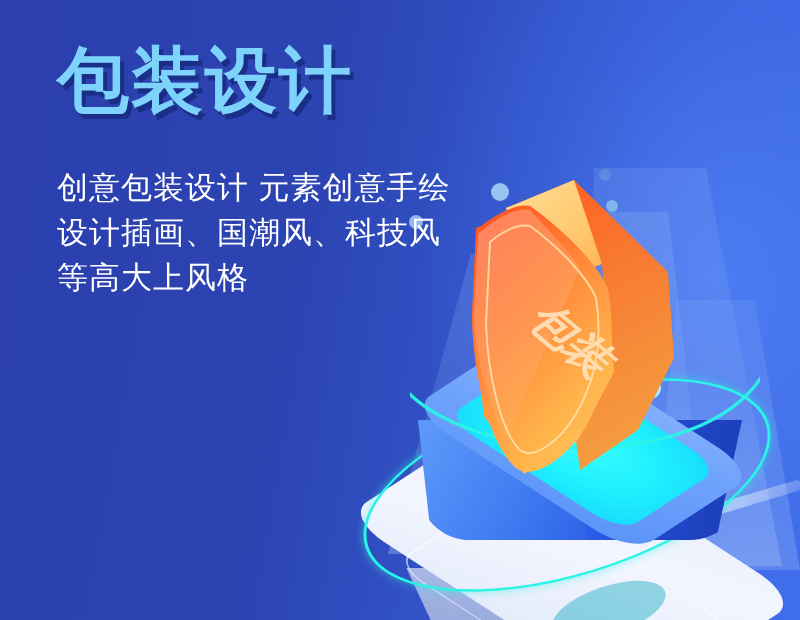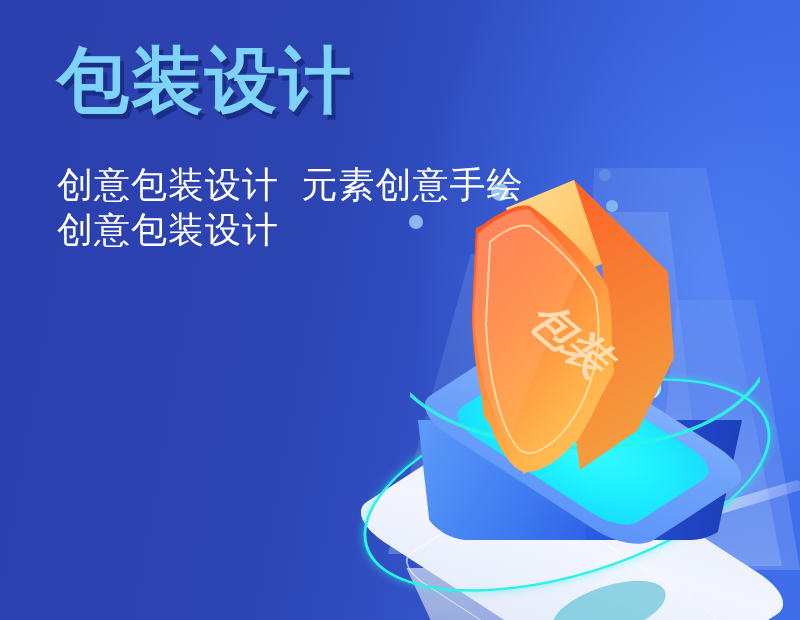--- a/index.html
+++ b/index.html
@@ -256,27 +256,26 @@
     line-height: 1.12;
     color: #7dd3fc;
     letter-spacing: 2px;
     margin: 0;
     text-shadow: 4px 5px 0 rgba(24,42,128,0.85);
   }
   .subtitle {
     margin-top: 44px;
   }
   .sub-line {
-    font-size: 36px;
+    font-size: 31px;
     line-height: 45px;
     color: #ffffff;
     font-weight: 400;
     letter-spacing: 1px;
     white-space: nowrap;
-    font-family: Liberation Mono, monospace;
   }
 </style>
 </head>
 <body>
 
 <div id="banner">
 
   <div class="bg-base"></div>
   <div class="bg-right-glow"></div>
 
@@ -368,17 +367,18 @@
 
       <div class="shield-label">包装</div>
     </div>
 
   </div>
 
   <div id="text-block">
     <h1 class="headline">包装设计</h1>
     <div class="subtitle">
       <div class="sub-line">创意包装设计 元素创意手绘</div>
-      <div class="sub-line">创意包装设计</div>
+      <div class="sub-line">设计插画、国潮风、科技风</div>
+      <div class="sub-line">等高大上风格</div>
     </div>
   </div>
 
 </div>
 
 </body></html>

